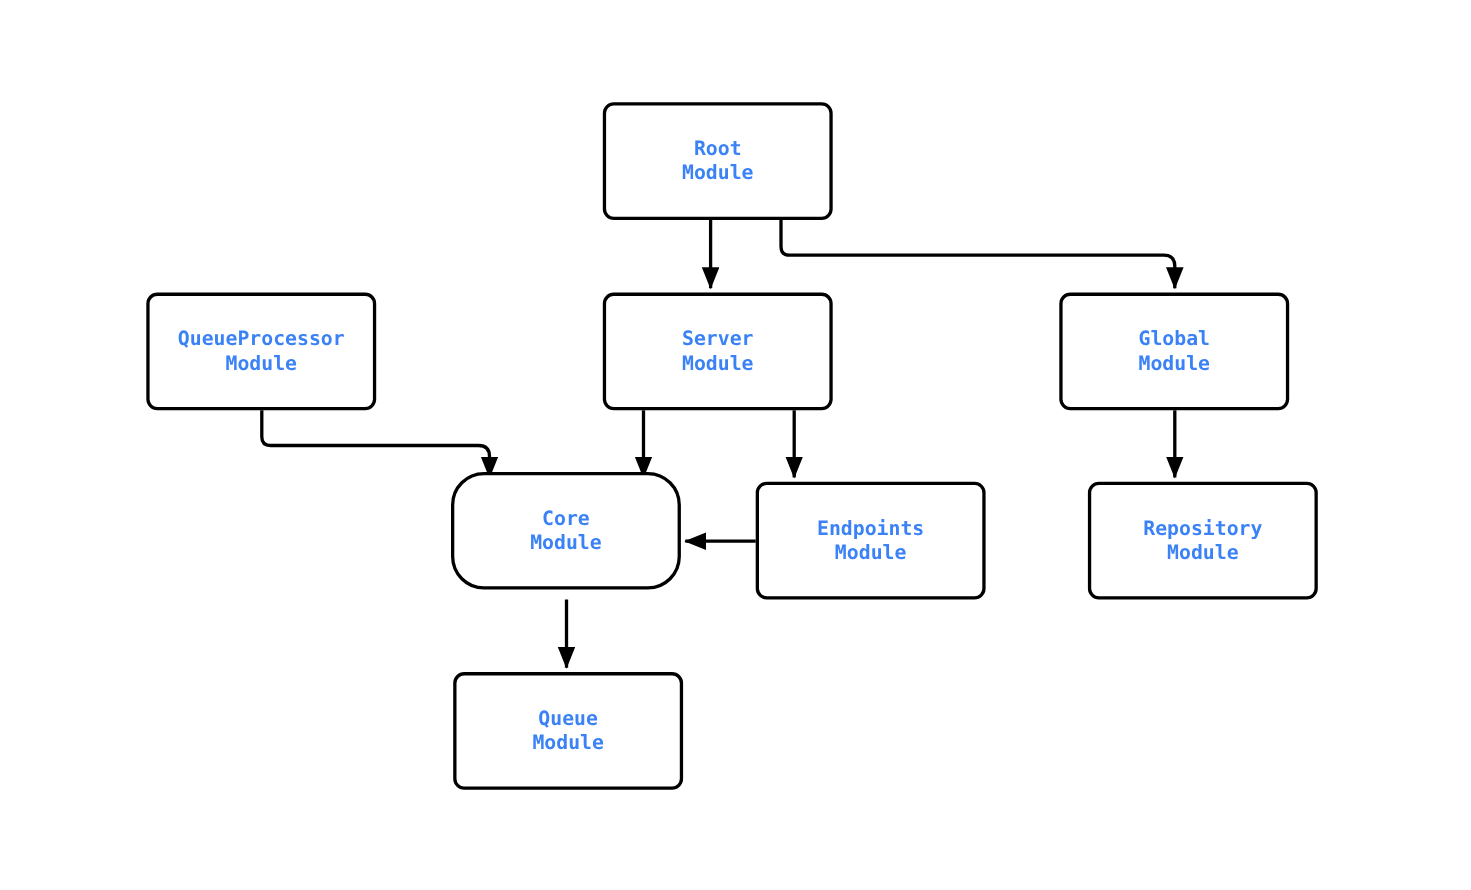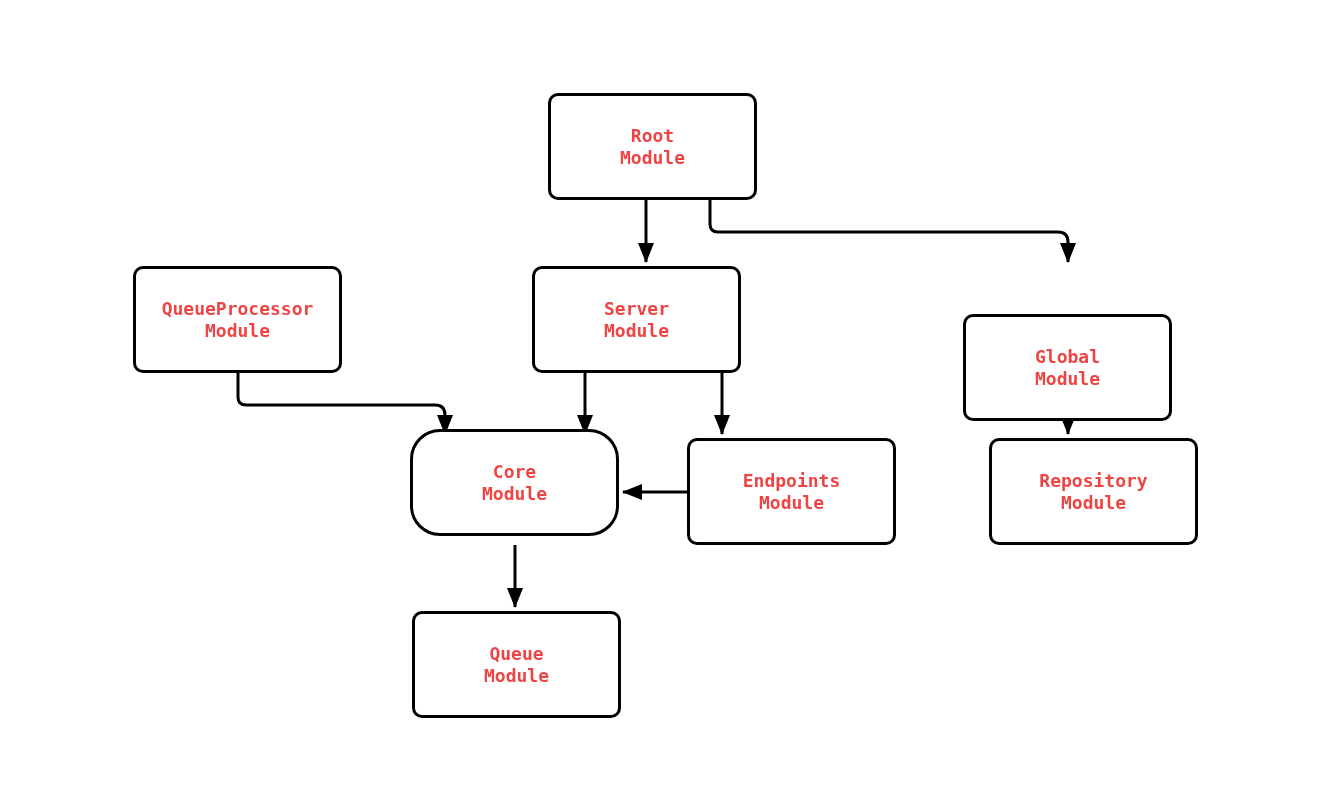--- a/index.html
+++ b/index.html
@@ -32,27 +32,27 @@
     border: 3px solid #000000;
     border-radius: 10px;
     background: #ffffff;
     display: flex;
     align-items: center;
     justify-content: center;
     text-align: center;
     font-weight: bold;
     font-size: 18px;
     line-height: 1.22;
-    color: #ef4444;
+    color: #3b82f6;
     white-space: pre-line;
   }
   .node-root            { left: 548px; top:  93px; }
   .node-queue-processor { left: 133px; top: 266px; }
-  .node-server          { left: 532px; top: 266px; text-align: center; }
-  .node-global          { left: 963px; top: 266px; margin-top: 48px; }
+  .node-server          { left: 548px; top: 266px; text-align: center; }
+  .node-global          { left: 963px; top: 266px; }
   .node-core            { left: 410px; top: 429px; border-radius: 30px; }
   .node-endpoints       { left: 687px; top: 438px; }
   .node-repository      { left: 963px; top: 438px; margin-left: 26px; }
   .node-queue           { left: 412px; top: 611px; }
   .edge {
     fill: none;
     stroke: #000000;
     stroke-width: 3px;
   }
 </style>

